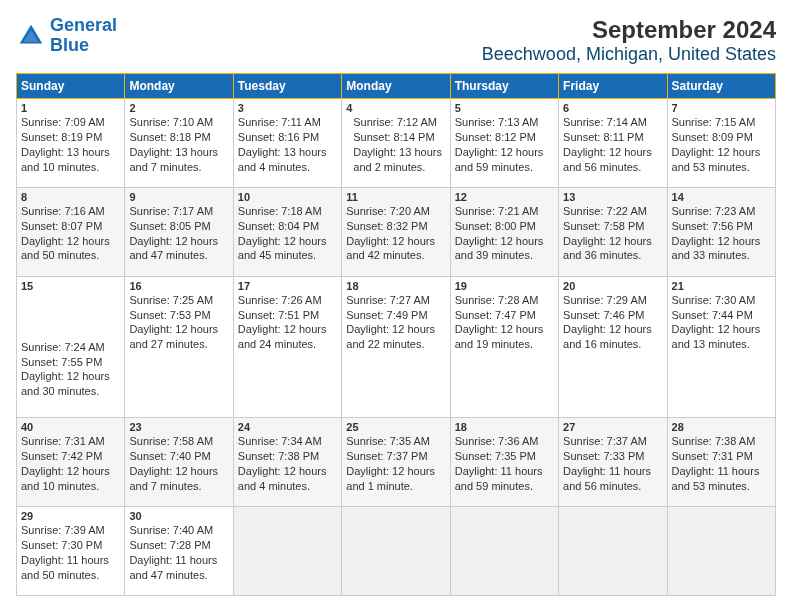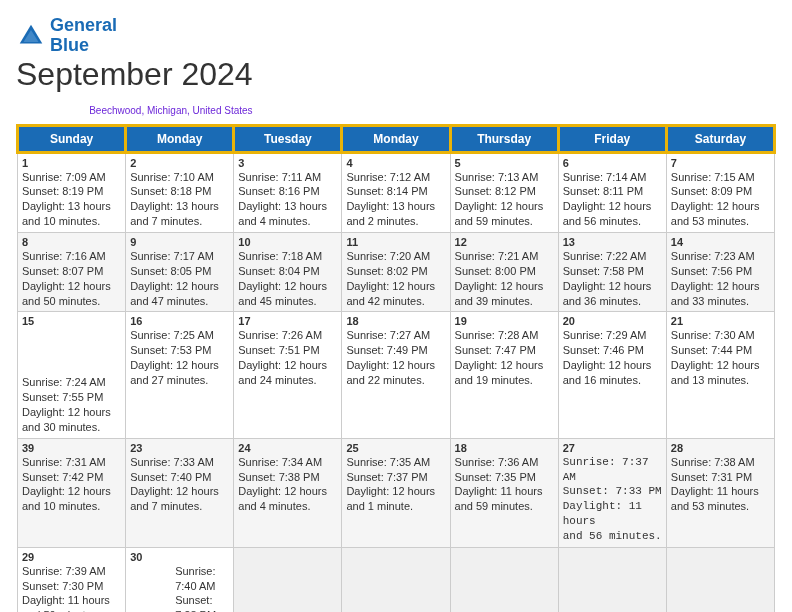--- a/index.html
+++ b/index.html
@@ -15,21 +15,20 @@
       height: 612px;
       padding: 16px;
       display: flex;
       flex-direction: column;
     }
     .header {
       display: flex;
       align-items: flex-start;
       justify-content: space-between;
       margin-bottom: 8px;
-      flex-direction: column;
     }
     .logo {
       display: flex;
       align-items: center;
     }
     .logo-text {
       font-size: 18px;
       font-weight: bold;
       color: #333;
       line-height: 1.1;
@@ -39,44 +38,43 @@
     }
     .logo-icon {
       width: 30px;
       height: 30px;
       margin-right: 4px;
     }
     .title-section {
       text-align: right;
     }
     .month-title {
-      font-size: 32px;
-      font-weight: normal;
+      font-size: 24px;
+      font-weight: bold;
       color: #333;
     }
     .location {
-      font-size: 10px;
-      color: #6d28d9;
-      margin-top: 12px;
+      font-size: 18px;
+      color: #0c4a6e;
     }
     .calendar {
       flex: 1;
       border: 1px solid #ccc;
       border-collapse: collapse;
       width: 100%;
       table-layout: fixed;
     }
     .calendar th {
       background-color: #1a6bb5;
       color: #fff;
       font-size: 12px;
       font-weight: bold;
       padding: 5px 4px;
-      text-align: center;
-      border: 3px solid #eab308;
+      text-align: left;
+      border: 1px solid #eab308;
     }
     .calendar td {
       border: 1px solid #ccc;
       vertical-align: top;
       padding: 3px 4px;
       font-size: 9px;
       color: #333;
       background: #fff;
     }
     .calendar tr:nth-child(even) td {
@@ -148,21 +146,21 @@
           </td>
           <td>
             <span class="day-num">3</span>
             <div class="day-info" style="white-space: pre-line;">Sunrise: 7:11 AM
 Sunset: 8:16 PM
 Daylight: 13 hours
 and 4 minutes.</div>
           </td>
           <td>
             <span class="day-num">4</span>
-            <div class="day-info" style="white-space: pre-line;">Sunrise: 7:12 AM
+            <div class="day-info" style="white-space: pre-line; margin-left: 7px;">Sunrise: 7:12 AM
 Sunset: 8:14 PM
 Daylight: 13 hours
 and 2 minutes.</div>
           </td>
           <td>
             <span class="day-num">5</span>
             <div class="day-info" style="white-space: pre-line;">Sunrise: 7:13 AM
 Sunset: 8:12 PM
 Daylight: 12 hours
 and 59 minutes.</div>
@@ -200,21 +198,21 @@
           <td>
             <span class="day-num">10</span>
             <div class="day-info" style="white-space: pre-line;">Sunrise: 7:18 AM
 Sunset: 8:04 PM
 Daylight: 12 hours
 and 45 minutes.</div>
           </td>
           <td>
             <span class="day-num">11</span>
             <div class="day-info" style="white-space: pre-line;">Sunrise: 7:20 AM
-Sunset: 8:02 PM
+Sunset: 8:32 PM
 Daylight: 12 hours
 and 42 minutes.</div>
           </td>
           <td>
             <span class="day-num">12</span>
             <div class="day-info" style="white-space: pre-line;">Sunrise: 7:21 AM
 Sunset: 8:00 PM
 Daylight: 12 hours
 and 39 minutes.</div>
           </td>
@@ -279,29 +277,29 @@
           <td>
             <span class="day-num">21</span>
             <div class="day-info" style="white-space: pre-line;">Sunrise: 7:30 AM
 Sunset: 7:44 PM
 Daylight: 12 hours
 and 13 minutes.</div>
           </td>
         </tr>
         <tr>
           <td>
-            <span class="day-num">39</span>
+            <span class="day-num">40</span>
             <div class="day-info" style="white-space: pre-line;">Sunrise: 7:31 AM
 Sunset: 7:42 PM
 Daylight: 12 hours
 and 10 minutes.</div>
           </td>
           <td>
             <span class="day-num">23</span>
-            <div class="day-info" style="white-space: pre-line;">Sunrise: 7:33 AM
+            <div class="day-info" style="white-space: pre-line;">Sunrise: 7:58 AM
 Sunset: 7:40 PM
 Daylight: 12 hours
 and 7 minutes.</div>
           </td>
           <td>
             <span class="day-num">24</span>
             <div class="day-info" style="white-space: pre-line;">Sunrise: 7:34 AM
 Sunset: 7:38 PM
 Daylight: 12 hours
 and 4 minutes.</div>
@@ -315,21 +313,21 @@
           </td>
           <td>
             <span class="day-num">18</span>
             <div class="day-info" style="white-space: pre-line;">Sunrise: 7:36 AM
 Sunset: 7:35 PM
 Daylight: 11 hours
 and 59 minutes.</div>
           </td>
           <td>
             <span class="day-num">27</span>
-            <div class="day-info" style="white-space: pre-line; font-family: Liberation Mono, monospace;">Sunrise: 7:37 AM
+            <div class="day-info" style="white-space: pre-line;">Sunrise: 7:37 AM
 Sunset: 7:33 PM
 Daylight: 11 hours
 and 56 minutes.</div>
           </td>
           <td>
             <span class="day-num">28</span>
             <div class="day-info" style="white-space: pre-line;">Sunrise: 7:38 AM
 Sunset: 7:31 PM
 Daylight: 11 hours
 and 53 minutes.</div>
@@ -338,21 +336,21 @@
         <tr>
           <td>
             <span class="day-num">29</span>
             <div class="day-info" style="white-space: pre-line;">Sunrise: 7:39 AM
 Sunset: 7:30 PM
 Daylight: 11 hours
 and 50 minutes.</div>
           </td>
           <td>
             <span class="day-num">30</span>
-            <div class="day-info" style="white-space: pre-line; margin-left: 45px;">Sunrise: 7:40 AM
+            <div class="day-info" style="white-space: pre-line;">Sunrise: 7:40 AM
 Sunset: 7:28 PM
 Daylight: 11 hours
 and 47 minutes.</div>
           </td>
           <td class="empty"></td>
           <td class="empty"></td>
           <td class="empty"></td>
           <td class="empty"></td>
           <td class="empty"></td>
         </tr>

